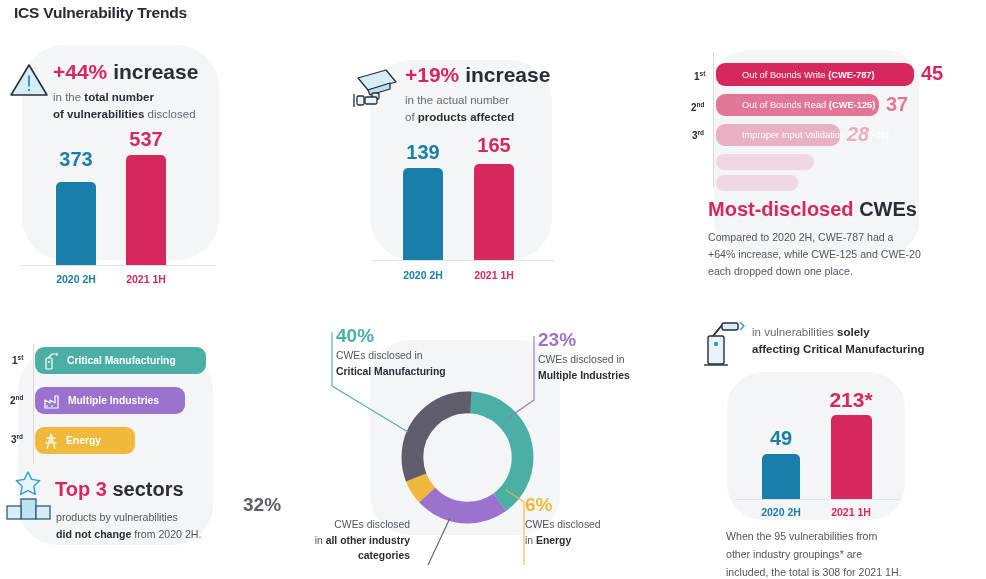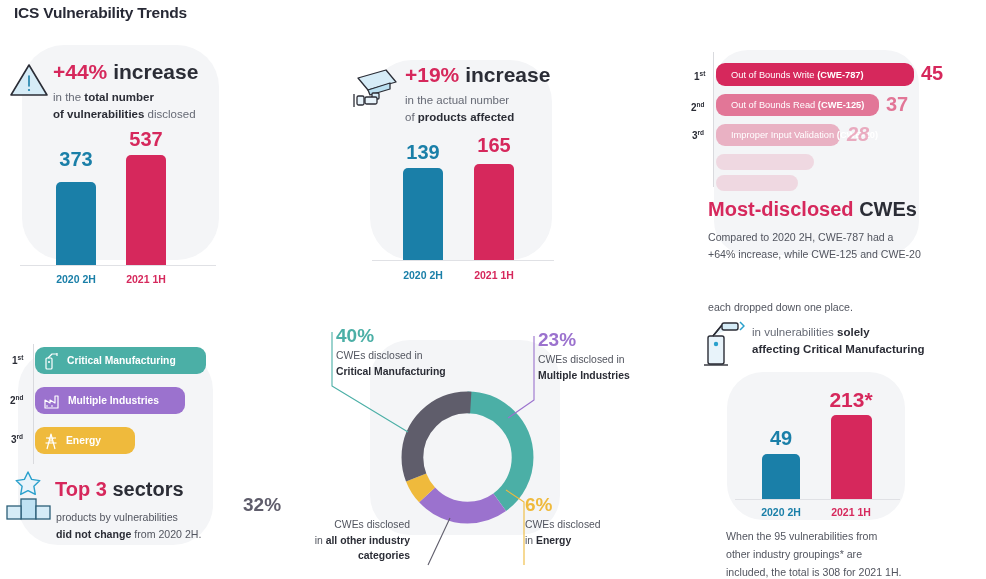--- a/index.html
+++ b/index.html
@@ -50,21 +50,21 @@
   .barlbl.pink{ color:#d6285c; }
 
   
   .rank{
     position:absolute; font-size:10px; font-weight:bold; color:#2b2d36; white-space:nowrap;
   }
   .rank sup{ font-size:6.5px; }
   .cwe-axis{ position:absolute; width:1px; background:#d9dade; }
   .cwebar{
     position:absolute; border-radius:9px; display:flex; align-items:center;
-    padding-left:15px; color:#ffffff; font-size:9.3px; white-space:nowrap;
+    padding-left:26px; color:#ffffff; font-size:9.3px; white-space:nowrap;
   }
   .cwebar b{ font-weight:bold; }
   .cweval{
     position:absolute; font-size:20px; font-weight:bold; white-space:nowrap;
   }
   .sect-title{
     position:absolute; font-size:20px; font-weight:bold; color:#2b2d36; white-space:nowrap;
   }
   .sect-title .hl{ color:#d6285c; }
   .body-txt{
@@ -178,21 +178,21 @@
 
 <div class="cweval" style="left:921px; top:62px; color:#d6285c;">45</div>
 <div class="cweval" style="left:886px; top:93px; color:rgba(214,40,92,0.62);">37</div>
 <div class="cweval" style="left:847px; top:123px; color:rgba(214,40,92,0.36);font-style:italic;">28</div>
 
 <div class="sect-title" style="left:708px; top:198px;">
   <span class="hl">Most-disclosed</span><span> CWEs</span>
 </div>
 <div class="body-txt" style="left:708px; top:228px;">Compared to 2020 2H, CWE-787 had a</div>
 <div class="body-txt" style="left:708px; top:245px;">+64% increase, while CWE-125 and CWE-20</div>
-<div class="body-txt" style="left:708px; top:262px;margin-top:36px;">each dropped down one place.</div>
+<div class="body-txt" style="left:708px; top:262px;">each dropped down one place.</div>
 
 <div class="softpanel" style="left:18px; top:350px; width:195px; height:195px; border-radius:40px;"></div>
 <div class="cwe-axis" style="left:33px; top:344px; height:120px;"></div>
 
 <div class="rank" style="left:12px; top:354px;">1<sup>st</sup></div>
 <div class="rank" style="left:10px; top:394px;">2<sup>nd</sup></div>
 <div class="rank" style="left:11px; top:433px;">3<sup>rd</sup></div>
 
 <div class="pill" style="left:35px; top:347px; width:171px; height:27px; background:#4bafa6;">
   <span>

